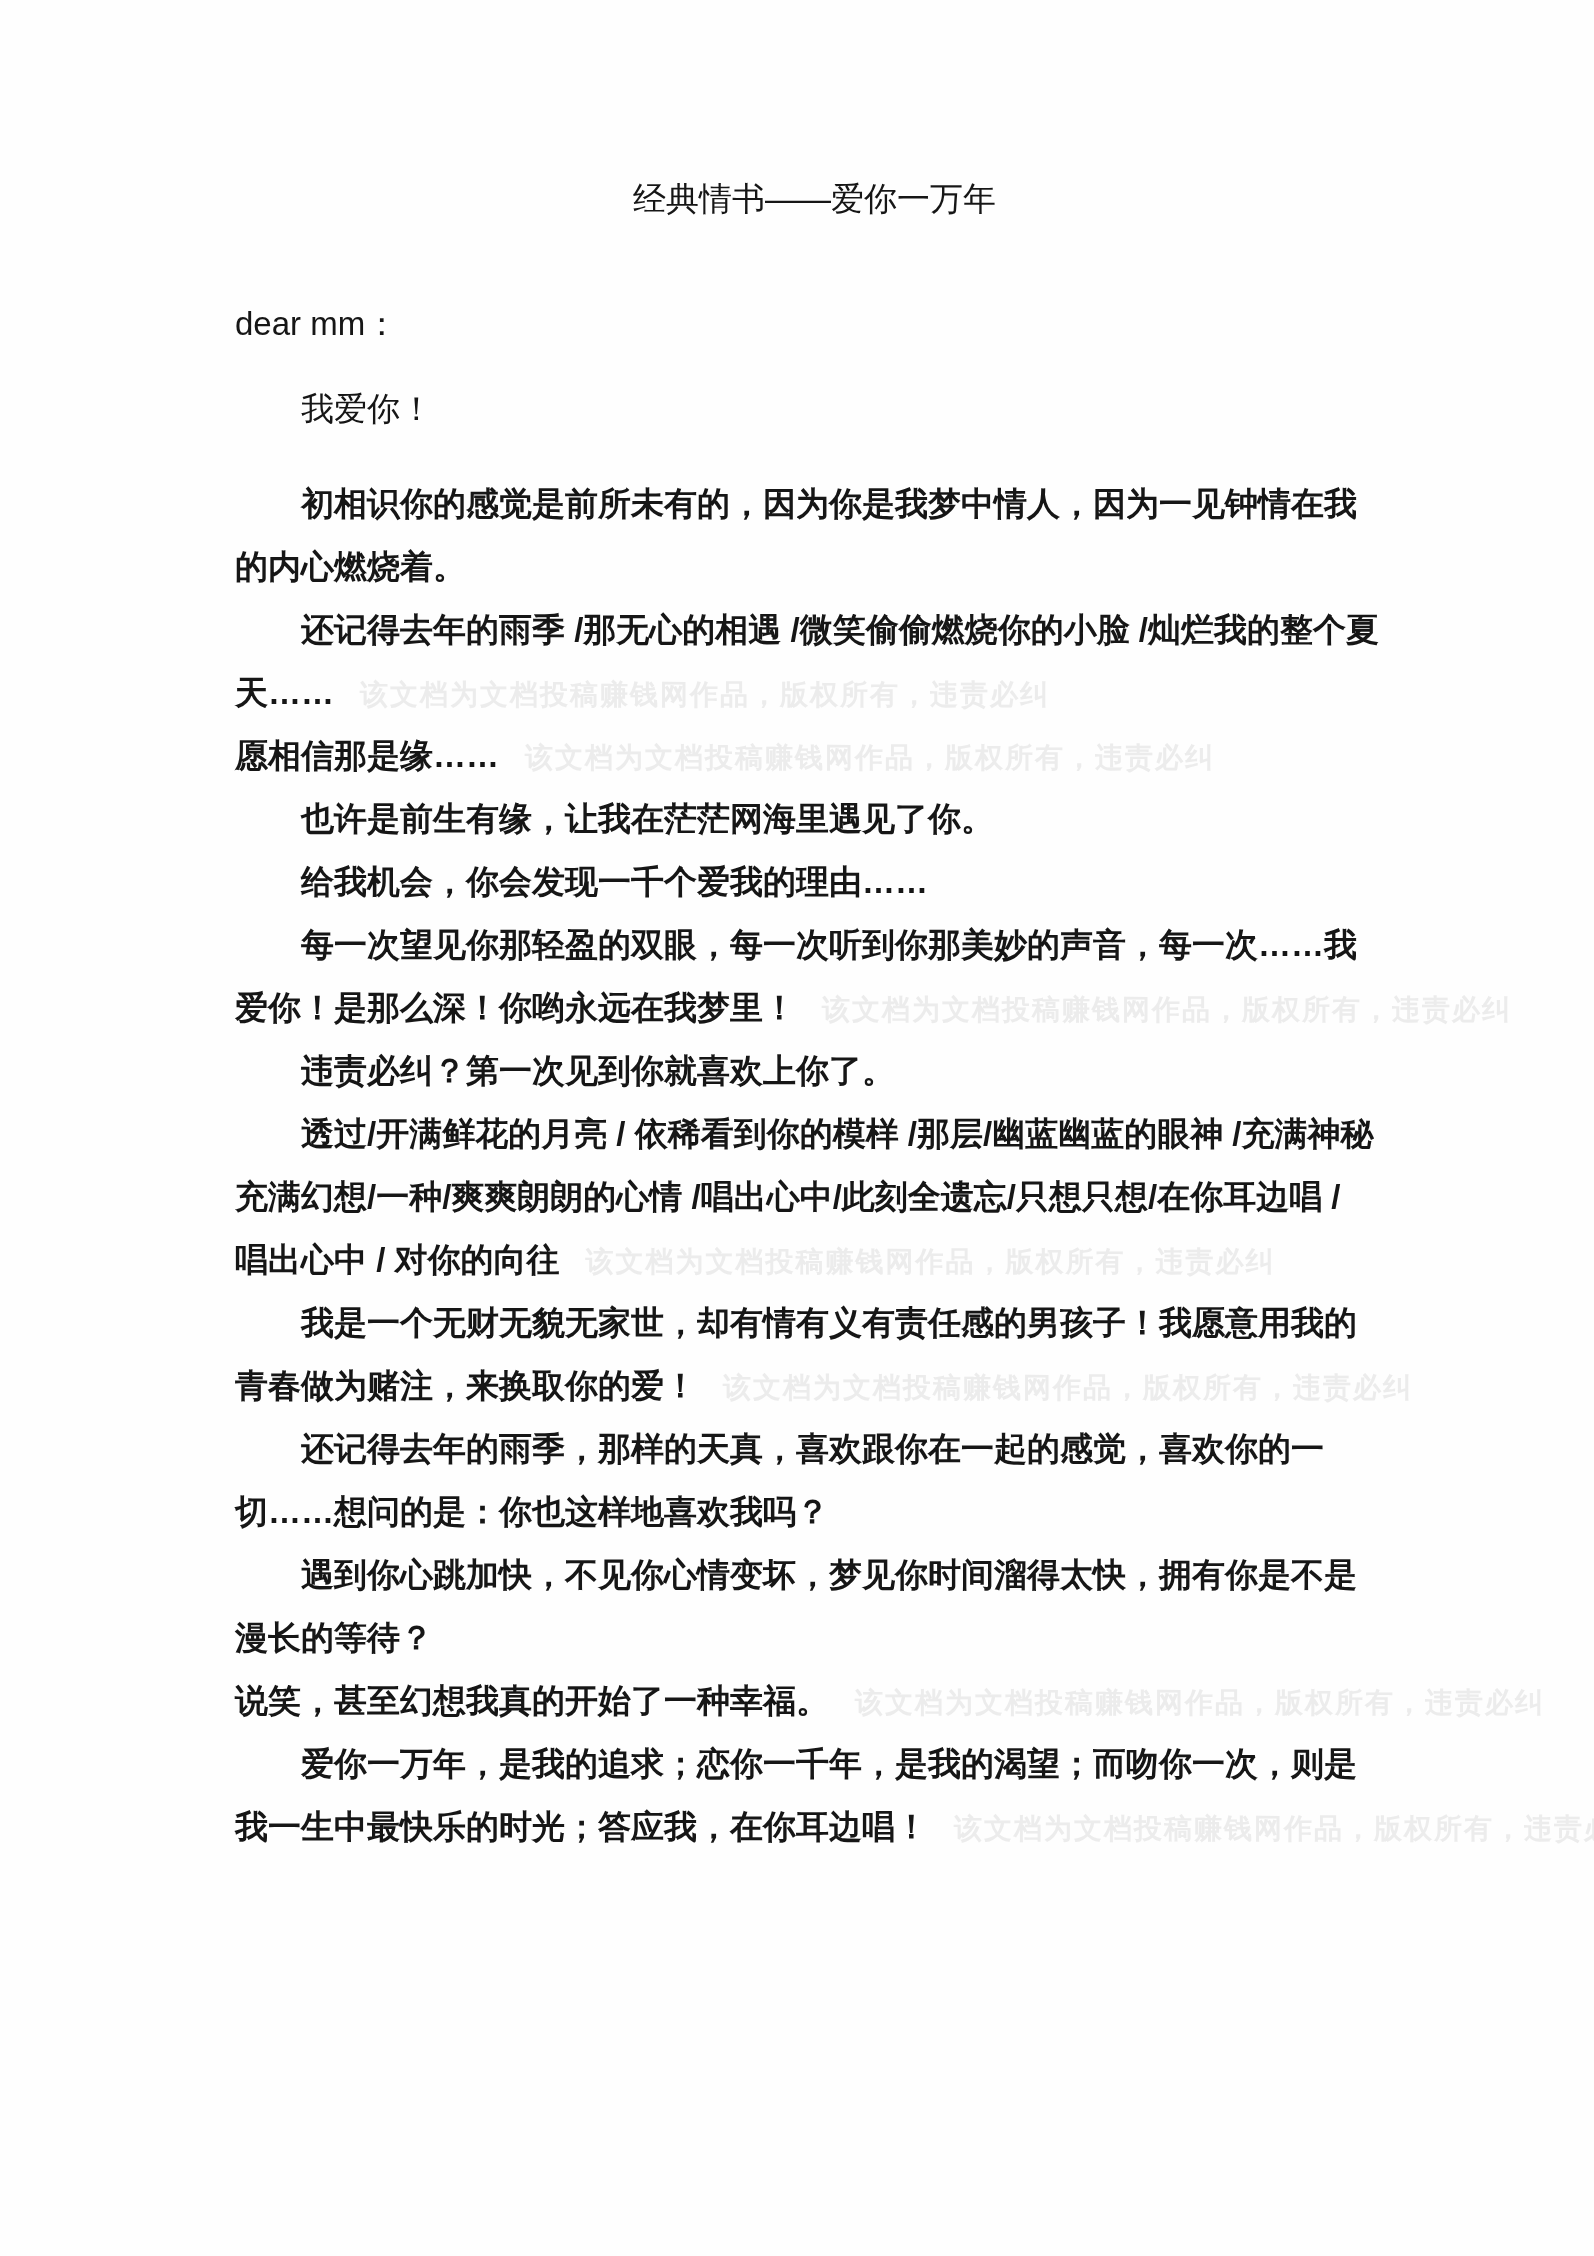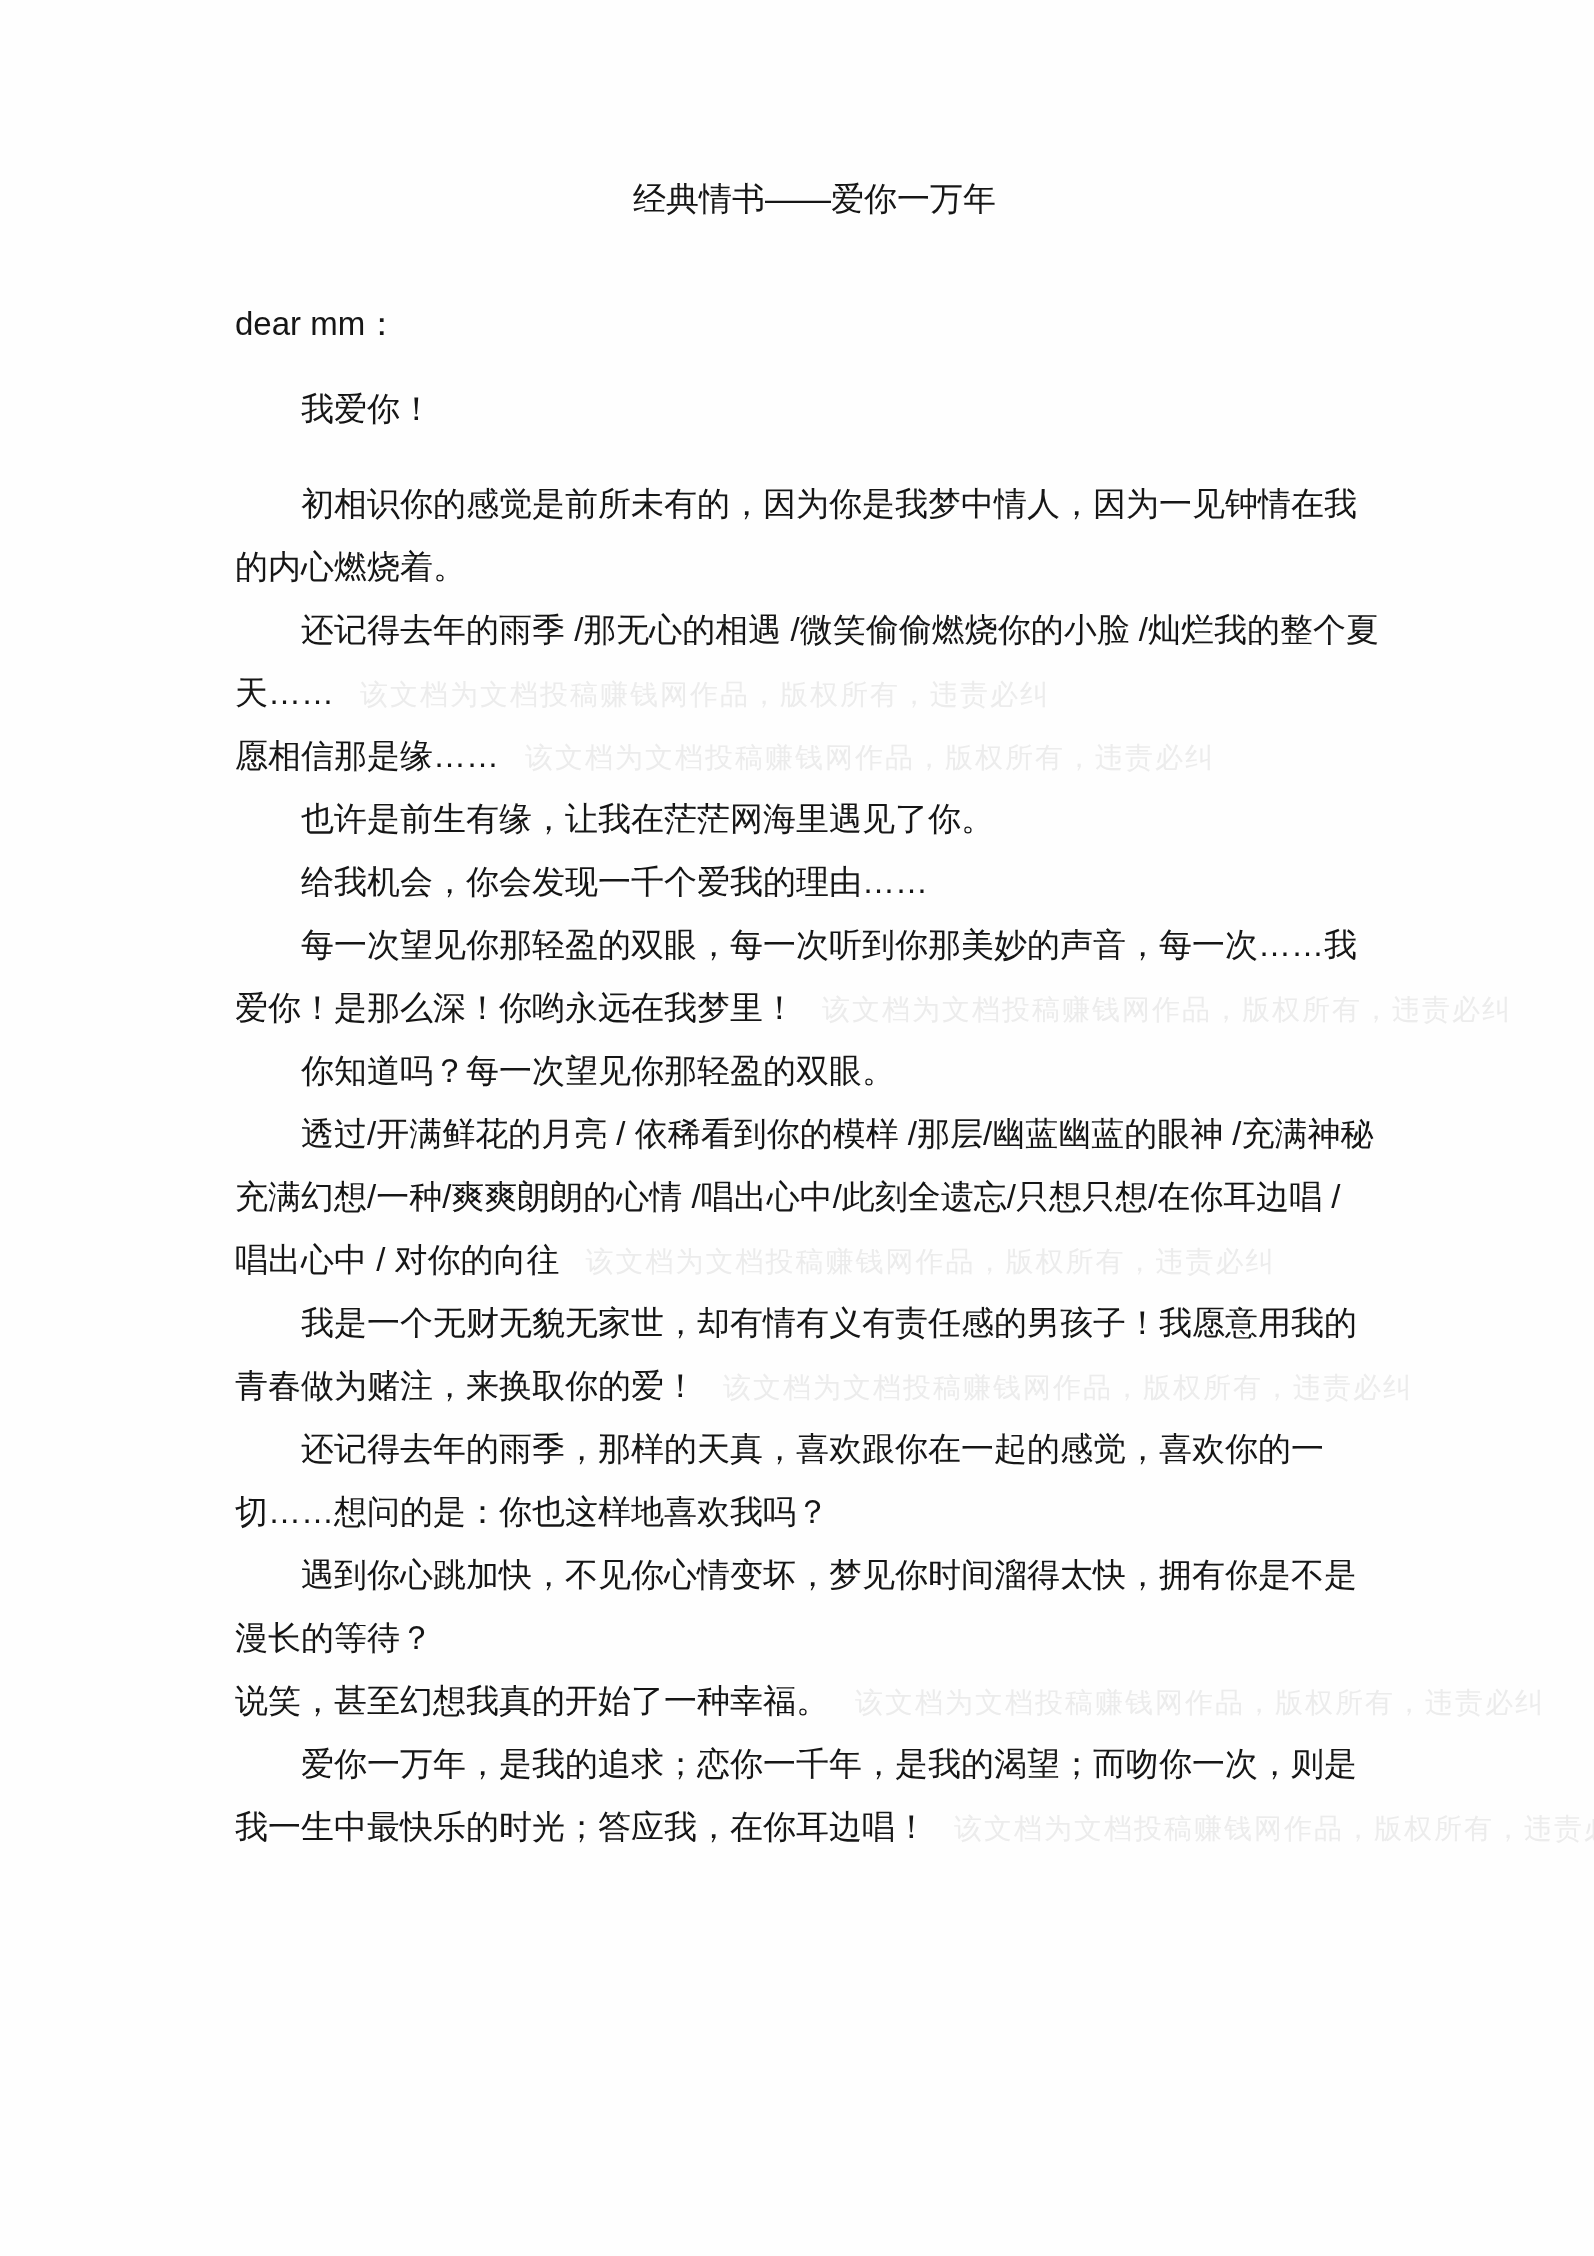--- a/index.html
+++ b/index.html
@@ -33,20 +33,21 @@
   }
   .love-line {
     margin-top: 22px;
     height: 63px;
     line-height: 63px;
     padding-left: 66px;
     white-space: nowrap;
   }
   .letter-body {
     margin-top: 32px;
+    font-weight: bold;
   }
   .line {
     height: 63px;
     line-height: 63px;
     white-space: nowrap;
   }
   .line.ind {
     padding-left: 66px;
   }
   .wm {
@@ -69,21 +70,21 @@
   <div class="letter-body">
       <div class="line ind"><span>初相识你的感觉是前所未有的，因为你是我梦中情人，因为一见钟情在我</span></div>
       <div class="line"><span>的内心燃烧着。</span></div>
       <div class="line ind"><span>还记得去年的雨季 /那无心的相遇 /微笑偷偷燃烧你的小脸 /灿烂我的整个夏</span></div>
       <div class="line"><span>天……</span><span class="wm">该文档为文档投稿赚钱网作品，版权所有，违责必纠</span></div>
       <div class="line"><span>愿相信那是缘……</span><span class="wm">该文档为文档投稿赚钱网作品，版权所有，违责必纠</span></div>
       <div class="line ind"><span>也许是前生有缘，让我在茫茫网海里遇见了你。</span></div>
       <div class="line ind"><span>给我机会，你会发现一千个爱我的理由……</span></div>
       <div class="line ind"><span>每一次望见你那轻盈的双眼，每一次听到你那美妙的声音，每一次……我</span></div>
       <div class="line"><span>爱你！是那么深！你哟永远在我梦里！</span><span class="wm">该文档为文档投稿赚钱网作品，版权所有，违责必纠</span></div>
-      <div class="line ind"><span>你知道吗？每一次望见你那轻盈的双眼。</span></div>
+      <div class="line ind"><span>违责必纠？第一次见到你就喜欢上你了。</span></div>
       <div class="line ind"><span>透过/开满鲜花的月亮 / 依稀看到你的模样 /那层/幽蓝幽蓝的眼神 /充满神秘</span></div>
       <div class="line"><span>充满幻想/一种/爽爽朗朗的心情 /唱出心中/此刻全遗忘/只想只想/在你耳边唱 /</span></div>
       <div class="line"><span>唱出心中 / 对你的向往</span><span class="wm">该文档为文档投稿赚钱网作品，版权所有，违责必纠</span></div>
       <div class="line ind"><span>我是一个无财无貌无家世，却有情有义有责任感的男孩子！我愿意用我的</span></div>
       <div class="line"><span>青春做为赌注，来换取你的爱！</span><span class="wm">该文档为文档投稿赚钱网作品，版权所有，违责必纠</span></div>
       <div class="line ind"><span>还记得去年的雨季，那样的天真，喜欢跟你在一起的感觉，喜欢你的一</span></div>
       <div class="line"><span>切……想问的是：你也这样地喜欢我吗？</span></div>
       <div class="line ind"><span>遇到你心跳加快，不见你心情变坏，梦见你时间溜得太快，拥有你是不是</span></div>
       <div class="line"><span>漫长的等待？</span></div>
       <div class="line"><span>说笑，甚至幻想我真的开始了一种幸福。</span><span class="wm">该文档为文档投稿赚钱网作品，版权所有，违责必纠</span></div>

